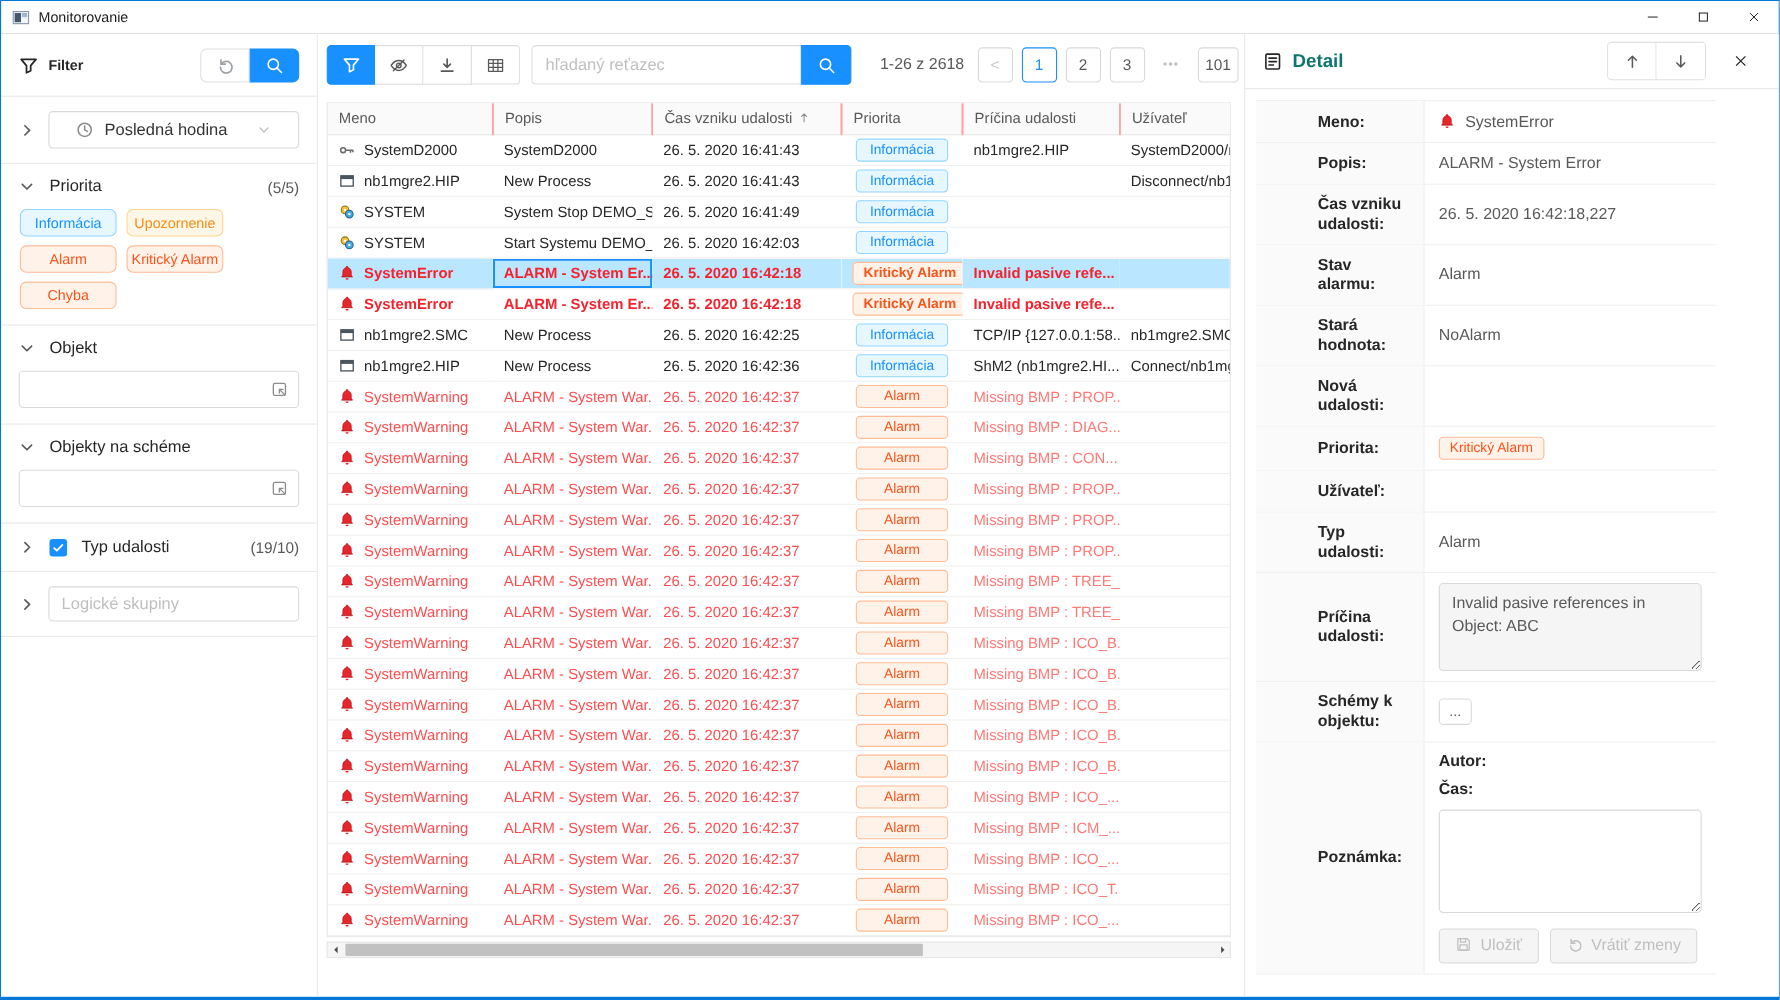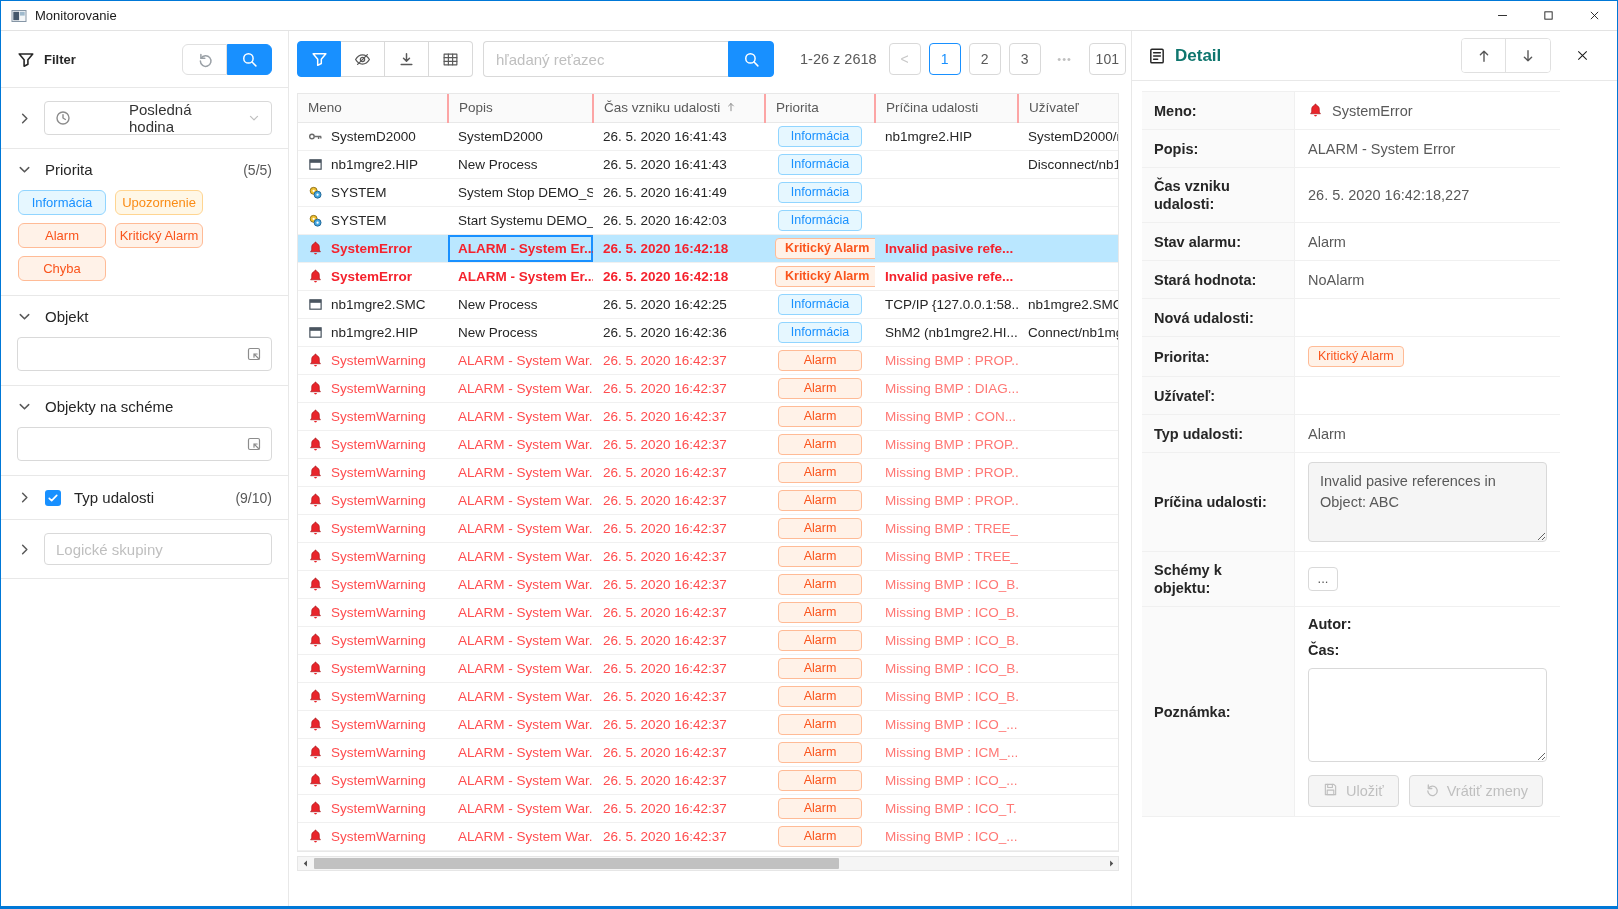--- a/index.html
+++ b/index.html
@@ -25,21 +25,21 @@
   .side-head .f-title { font-size:13px; font-weight:700; color:#262626; }
   .side-actions { margin-left:auto; display:flex; }
   .side-actions .act { width:45px; height:31px; display:flex; align-items:center; justify-content:center; border:1px solid #e0e0e0; background:#fff; color:#9aa0a6; }
   .side-actions .act:first-child { border-radius:6px 0 0 6px; }
   .side-actions .act.primary { background:#1890ff; border-color:#1890ff; color:#fff; border-radius:0 6px 6px 0; }
   .side-actions svg { width:17px; height:17px; }
   .divider { border-top:1px solid #e8e8e8; }
   .side-row { display:flex; align-items:center; padding:13px 16px; }
   .chev { width:15px; height:15px; flex:0 0 auto; }
   .select-box { flex:1; margin-left:12px; height:34px; border:1px solid #d9d9d9; border-radius:4px;
-    display:flex; align-items:center; padding:0 10px;gap:48px; }
+    display:flex; align-items:center; padding:0 24px; }
   .select-box .clk { width:16px; height:16px; margin-right:10px; }
   .select-box .sel-txt { font-size:15px; color:#333; flex:1; }
   .select-box .caret { width:14px; height:14px; }
   .section { padding:12px 16px 14px 16px; }
   .sec-head { display:flex; align-items:center; margin-bottom:12px; }
   .sec-title { font-size:15px; color:#262626; margin-left:13px; }
   .sec-count { margin-left:auto; font-size:14px; color:#595959; }
   .chips { display:grid; grid-template-columns:88px 88px; gap:8px 9px; padding-left:1px; }
   .chip { height:25px; display:flex; align-items:center; justify-content:center; border-radius:6px; font-size:13px; border:1px solid; }
   .chip-blue { background:#e6f7ff; border-color:#91d5ff; color:#1890ff; }
@@ -114,21 +114,21 @@
   .nav-group { display:flex; border:1px solid #e0e0e0; border-radius:4px; overflow:hidden; }
   .nav-btn { width:44px; height:33px; background:#fff; border:none; display:flex; align-items:center; justify-content:center; color:#595959; }
   .nav-btn:first-child { border-right:1px solid #e0e0e0; }
   .nav-btn svg { width:16px; height:16px; }
   .close-btn { width:34px; height:33px; margin-left:14px; background:transparent; border:none; display:flex; align-items:center; justify-content:center; }
   .close-btn svg { width:15px; height:15px; }
 
   .dtable { margin:10px 0 0 10px; width:418px; border-top:1px solid #f0f0f0; }
   .drow { display:grid; grid-template-columns:153px 1fr; border-bottom:1px solid #f0f0f0; }
   .dlabel { background:#fafafa; border-right:1px solid #f0f0f0; padding:9px 12px; font-size:14.5px; font-weight:700; color:#262626; display:flex; align-items:center; }
-  .dlabel span { line-height:18px; }
+  .dlabel span { line-height:18px;margin-left:44px; }
   .dvalue { padding:9px 13px; font-size:14.5px; color:#595959; display:flex; align-items:center; min-height:37px; }
   .dvalue .val-ic { width:15px; height:15px; margin-right:9px; display:inline-flex; }
   .dvalue .val-ic svg { width:15px; height:15px; }
   .dvalue textarea { width:100%; border:1px solid #d9d9d9; border-radius:4px; font-family:inherit; font-size:14.5px;
     color:#595959; padding:8px 11px; line-height:21px; outline:none; resize:both; }
   .ta-gray { background:#f5f5f5; height:80px; }
   .ta-white { background:#fff; height:94px; }
   .more-btn { min-width:30px; height:24px; border:1px solid #d9d9d9; border-radius:4px; background:#fff; color:#595959;
     font-size:13px; line-height:10px; padding:0 7px; }
   .note-block { width:100%; }
@@ -266,21 +266,21 @@
       <div class="side-row">
         <span class="chev"><svg viewBox="0 0 16 16" fill="none" stroke="#595959" stroke-width="1.6" stroke-linecap="round" stroke-linejoin="round">
               <path d="M6 3.5 10.5 8 6 12.5"></path>
             </svg></span>
         <span class="cbx">
             <svg viewBox="0 0 16 16" fill="none" stroke="#fff" stroke-width="2.2" stroke-linecap="round" stroke-linejoin="round">
               <path d="M3 8.5l3.2 3L13 4.5"></path>
             </svg>
           </span>
         <span class="sec-title">Typ udalosti</span>
-        <span class="sec-count">(9/10)</span>
+        <span class="sec-count">(19/10)</span>
       </div>
       <div class="divider"></div>
 
       <div class="side-row">
         <span class="chev"><svg viewBox="0 0 16 16" fill="none" stroke="#595959" stroke-width="1.6" stroke-linecap="round" stroke-linejoin="round">
               <path d="M6 3.5 10.5 8 6 12.5"></path>
             </svg></span>
         <input class="lg-input" placeholder="Logické skupiny" style="">
       </div>
       <div class="divider"></div>

